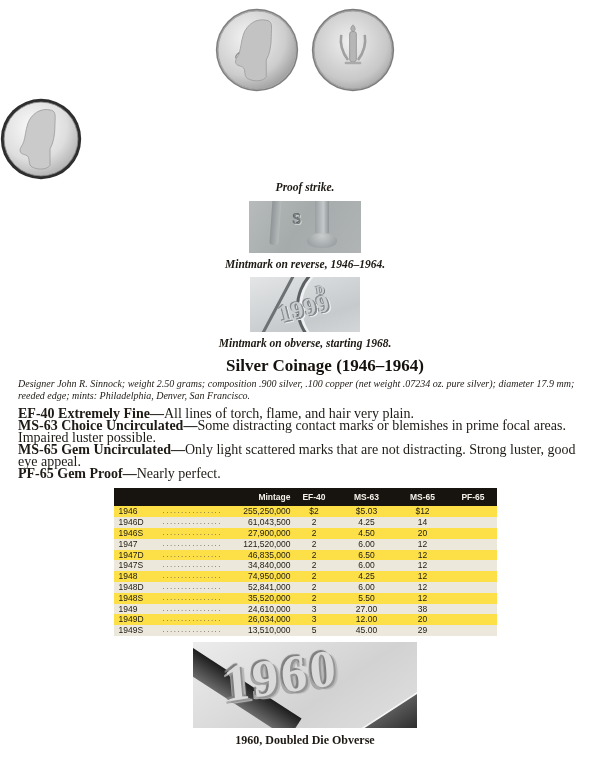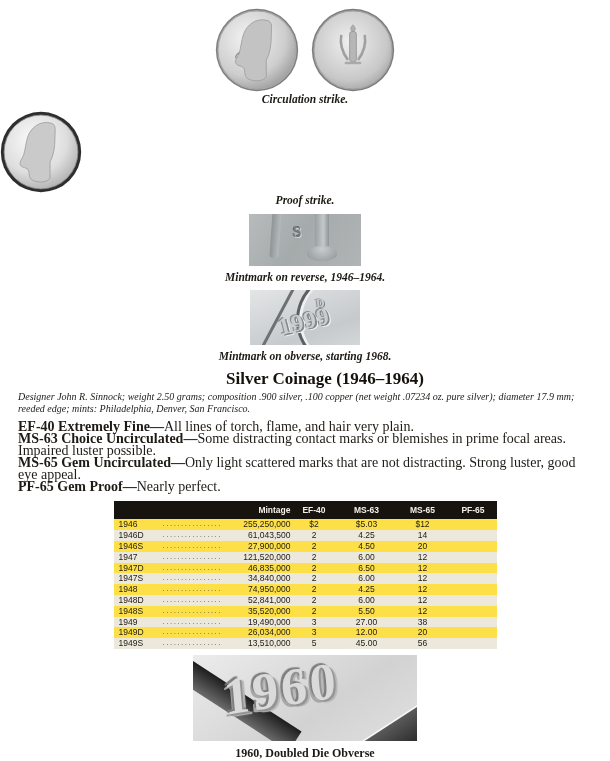--- a/index.html
+++ b/index.html
@@ -84,21 +84,20 @@
         <circle cx="50" cy="50" r="49" fill="#7c7c7c"></circle>
         <circle cx="50" cy="50" r="46.5" fill="url(#cg2)"></circle>
         <rect x="46" y="28" width="8" height="36" rx="3" fill="#b6b6b6" stroke="#949494" stroke-width="1"></rect>
         <path d="M50,20 C46,24 47,27 50,28 C53,27 54,24 50,20 Z" fill="#b0b0b0" stroke="#949494" stroke-width="0.8"></path>
         <path d="M44,62 C38,54 34,44 36,32" fill="none" stroke="#a0a0a0" stroke-width="3"></path>
         <path d="M56,62 C62,54 66,44 64,32" fill="none" stroke="#a0a0a0" stroke-width="3"></path>
         <rect x="40" y="64" width="20" height="3" rx="1.5" fill="#aaaaaa"></rect>
         <circle cx="50" cy="50" r="46.5" fill="none" stroke="#a4a4a4" stroke-width="1.5"></circle>
       </svg>
     </div>
-    <div class="caption">Circulation strike.</div>
   </div>
 
   <div class="fig" style="margin-top:6px;">
     <svg class="coin" width="82" height="82" viewBox="0 0 100 100">
       <defs>
         <radialGradient id="cg3" cx="40%" cy="34%" r="75%">
           <stop offset="0%" stop-color="#fbfbfb"></stop>
             <stop offset="60%" stop-color="#dedede"></stop>
             <stop offset="100%" stop-color="#a8a8a8"></stop>
         </radialGradient>
@@ -238,21 +237,21 @@
       <span class="c-mintage">35,520,000</span>
       <span class="c-val c-ef40">2</span>
       <span class="c-val c-ms63">5.50</span>
       <span class="c-val c-ms65">12</span>
       <span class="c-val c-pf65"></span>
     </div>
 
     <div class="trow alt">
       <span class="c-date">1949</span>
       <span class="c-dots dotfill">............................................................................................................................................</span>
-      <span class="c-mintage">19,490,000</span>
+      <span class="c-mintage">24,610,000</span>
       <span class="c-val c-ef40">3</span>
       <span class="c-val c-ms63">27.00</span>
       <span class="c-val c-ms65">38</span>
       <span class="c-val c-pf65"></span>
     </div>
 
     <div class="trow">
       <span class="c-date">1949D</span>
       <span class="c-dots dotfill">............................................................................................................................................</span>
       <span class="c-mintage">26,034,000</span>
@@ -261,21 +260,21 @@
       <span class="c-val c-ms65">20</span>
       <span class="c-val c-pf65"></span>
     </div>
 
     <div class="trow alt">
       <span class="c-date">1949S</span>
       <span class="c-dots dotfill">............................................................................................................................................</span>
       <span class="c-mintage">13,510,000</span>
       <span class="c-val c-ef40">5</span>
       <span class="c-val c-ms63">45.00</span>
-      <span class="c-val c-ms65">56</span>
+      <span class="c-val c-ms65">29</span>
       <span class="c-val c-pf65"></span>
     </div>
   </div>
   </div>
 
   <div class="fig">
     <div class="photo ph-1960">
       <div class="band"></div>
       <div class="rim-light"></div>
       <div class="corner-dark"></div>

